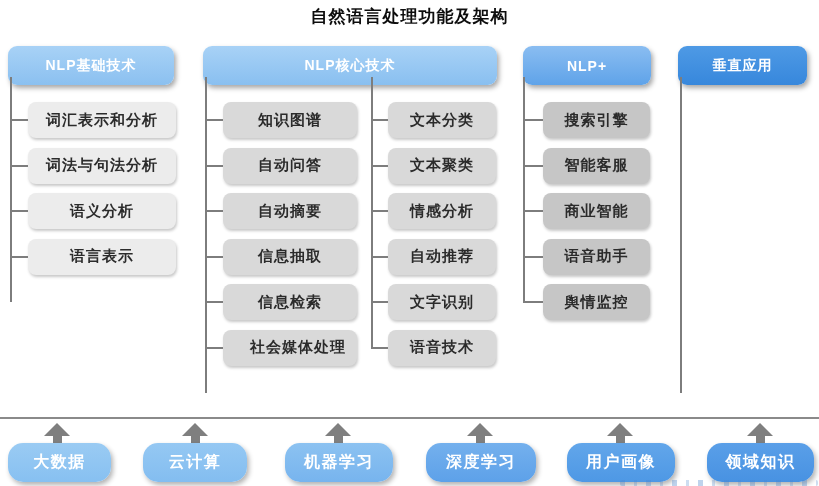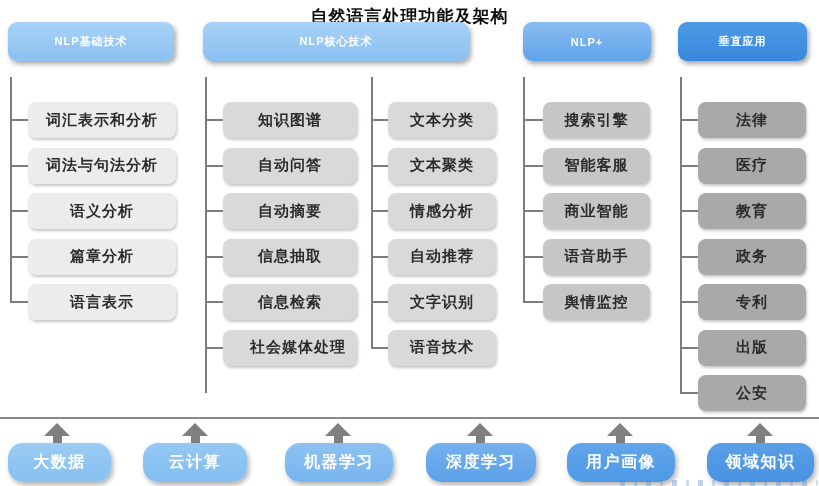--- a/index.html
+++ b/index.html
@@ -9,23 +9,23 @@
     background:#ffffff;
     overflow:hidden;
     font-family:"Liberation Sans","DejaVu Sans",sans-serif;
   }
   .title{
     position:absolute;top:5px;left:0;width:100%;
     text-align:center;font-size:17px;font-weight:bold;color:#0d0d0d;
     letter-spacing:1px;
   }
   .col-header{
-    position:absolute;top:22px;height:39px;
+    position:absolute;top:46px;height:39px;
     border-radius:9px;
-    color:#ffffff;font-size:11px;font-weight:600;
+    color:#ffffff;font-size:14px;font-weight:600;
     display:flex;align-items:center;justify-content:center;
     box-shadow:2px 3px 5px rgba(0,0,0,0.35);
     letter-spacing:1px;
   }
   .vline{
     position:absolute;top:77px;width:2px;background:#7d7d7d;
   }
   .items{
     position:absolute;top:102px;
     display:flex;flex-direction:column;row-gap:9.5px;
@@ -74,35 +74,34 @@
   }
 </style>
 </head>
 <body>
 
 <div class="stage">
 
   <div class="title">自然语言处理功能及架构</div>
 
   <div class="col-header" style="left: 8px; width: 166px; background: linear-gradient(rgb(168, 210, 246) 0%, rgb(139, 192, 240) 100%);">NLP基础技术</div>
-  <div class="col-header" style="left: 203px; width: 266px; background: linear-gradient(rgb(168, 210, 246) 0%, rgb(137, 191, 240) 100%);">NLP核心技术</div>
+  <div class="col-header" style="left: 203px; width: 294px; background: linear-gradient(rgb(168, 210, 246) 0%, rgb(137, 191, 240) 100%);">NLP核心技术</div>
   <div class="col-header" style="left: 523px; width: 128px; background: linear-gradient(rgb(138, 189, 241) 0%, rgb(95, 163, 233) 100%);">NLP+</div>
   <div class="col-header" style="left: 678px; width: 129px; background: linear-gradient(rgb(78, 154, 229) 0%, rgb(55, 135, 220) 100%);">垂直应用</div>
 
   <div class="vline" style="left:10px;height:225px"></div>
   <div class="vline" style="left:205px;height:316px"></div>
   <div class="vline" style="left:371px;height:270px"></div>
   <div class="vline" style="left:523px;height:225px"></div>
   <div class="vline" style="left:680px;height:316px"></div>
 
   <div class="items" style="left:28px;width:148px;--tick:18px">
     <div class="node" style="background: rgb(236, 236, 236);">词汇表示和分析</div>
     <div class="node" style="background: rgb(236, 236, 236);">词法与句法分析</div>
     <div class="node" style="background: rgb(236, 236, 236);">语义分析</div>
-    <div class="node" style="background: rgb(236, 236, 236);">篇章分析</div>
     <div class="node" style="background: rgb(236, 236, 236);">语言表示</div>
   </div>
 
   <div class="items" style="left:223px;width:134px;--tick:18px">
     <div class="node" style="background: rgb(217, 217, 217);">知识图谱</div>
     <div class="node" style="background: rgb(217, 217, 217);">自动问答</div>
     <div class="node" style="background: rgb(217, 217, 217);">自动摘要</div>
     <div class="node" style="background: rgb(217, 217, 217);">信息抽取</div>
     <div class="node" style="background: rgb(217, 217, 217);">信息检索</div>
     <div class="node" style="background: rgb(217, 217, 217); padding-left: 16px;">社会媒体处理</div>
@@ -118,29 +117,20 @@
   </div>
 
   <div class="items" style="left:543px;width:107px;--tick:20px">
     <div class="node" style="background: rgb(198, 198, 198);">搜索引擎</div>
     <div class="node" style="background: rgb(198, 198, 198);">智能客服</div>
     <div class="node" style="background: rgb(198, 198, 198);">商业智能</div>
     <div class="node" style="background: rgb(198, 198, 198);">语音助手</div>
     <div class="node" style="background: rgb(198, 198, 198);">舆情监控</div>
   </div>
 
-  <div class="items" style="left:698px;width:108px;--tick:18px">
-    <div class="node" style="background: rgb(169, 169, 169);">法律</div>
-    <div class="node" style="background: rgb(169, 169, 169);">医疗</div>
-    <div class="node" style="background: rgb(169, 169, 169);">教育</div>
-    <div class="node" style="background: rgb(169, 169, 169);">政务</div>
-    <div class="node" style="background: rgb(169, 169, 169);">专利</div>
-    <div class="node" style="background: rgb(169, 169, 169);">出版</div>
-    <div class="node" style="background: rgb(169, 169, 169);">公安</div>
-  </div>
 
   <div class="baseline"></div>
 
   <div class="up-arrow" style="left:44px">
       <div class="tri"></div>
       <div class="stem"></div>
     </div>
   <div class="up-arrow" style="left:182px">
       <div class="tri"></div>
       <div class="stem"></div>

